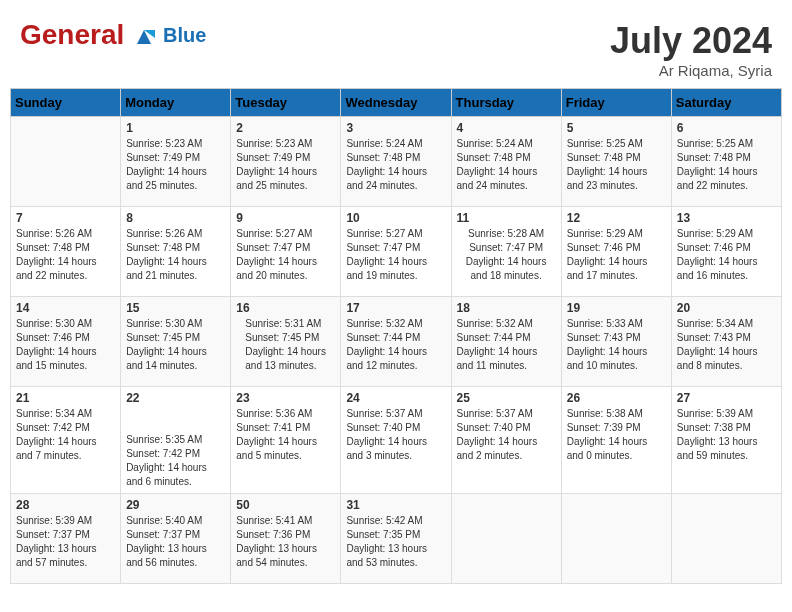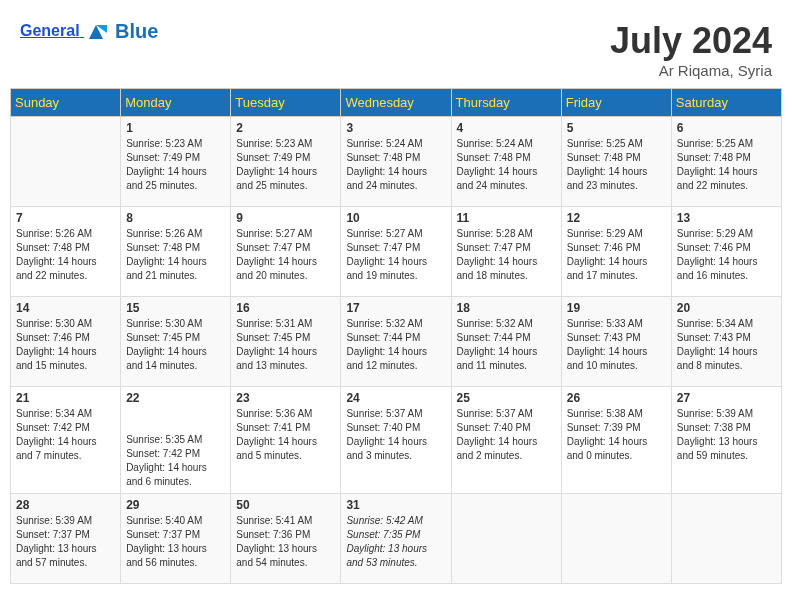--- a/index.html
+++ b/index.html
@@ -33,23 +33,23 @@
       font-size: 15px;
       color: #555;
     }
     table {
       width: 100%;
       border-collapse: collapse;
       margin-top: 4px;
     }
     thead tr th {
       background-color: #1a6fb5;
-      color: #fde047;
+      color: #000000;
       font-size: 13px;
-      font-weight: normal;
+      font-weight: bold;
       padding: 6px 4px;
       text-align: left;
       border: 1px solid #ccc;
     }
     tbody tr td {
       border: 1px solid #ddd;
       vertical-align: top;
       padding: 4px 5px;
       font-size: 10.5px;
       color: #333;
@@ -78,21 +78,21 @@
       background-color: #f9f9f9;
     }
   </style>
 </head>
 <body>
 
 <div class="header">
   <div class="logo">
     <div>
       <div style="display:flex;align-items:center;">
-        <div style="font-size:16px;font-weight:bold;color:#1d4ed8;line-height:1.1;text-decoration:underline;">
+        <div style="font-size:28px;font-weight:bold;color:#b91c1c;line-height:1.1;">
           <span>General</span>
           <svg width="22" height="22" viewBox="0 0 22 22" style="vertical-align:middle;margin-left:1px;">
             <polygon points="4,18 11,4 18,18" fill="#1a6fb5"></polygon>
             <polygon points="11,4 22,4 22,12" fill="#1a9ad6"></polygon>
           </svg>
         </div>
         <div style="font-size:20px;font-weight:bold;color:#1a6fb5;margin-left:8px;">Blue</div>
       </div>
     </div>
   </div>
@@ -184,21 +184,21 @@
         </td>
         <td>
           <span class="day-num">10</span>
           <div class="day-info" style="white-space: pre-line;">Sunrise: 5:27 AM
 Sunset: 7:47 PM
 Daylight: 14 hours
 and 19 minutes.</div>
         </td>
         <td>
           <span class="day-num">11</span>
-          <div class="day-info" style="white-space: pre-line;">Sunrise: 5:28 AM
+          <div class="day-info" style="white-space: pre-line; text-align: center;">Sunrise: 5:28 AM
 Sunset: 7:47 PM
 Daylight: 14 hours
 and 18 minutes.</div>
         </td>
         <td>
           <span class="day-num">12</span>
           <div class="day-info" style="white-space: pre-line;">Sunrise: 5:29 AM
 Sunset: 7:46 PM
 Daylight: 14 hours
 and 17 minutes.</div>
@@ -221,21 +221,21 @@
         </td>
         <td>
           <span class="day-num">15</span>
           <div class="day-info" style="white-space: pre-line;">Sunrise: 5:30 AM
 Sunset: 7:45 PM
 Daylight: 14 hours
 and 14 minutes.</div>
         </td>
         <td>
           <span class="day-num">16</span>
-          <div class="day-info" style="white-space: pre-line;">Sunrise: 5:31 AM
+          <div class="day-info" style="white-space: pre-line; margin-left: 9px;">Sunrise: 5:31 AM
 Sunset: 7:45 PM
 Daylight: 14 hours
 and 13 minutes.</div>
         </td>
         <td>
           <span class="day-num">17</span>
           <div class="day-info" style="white-space: pre-line;">Sunrise: 5:32 AM
 Sunset: 7:44 PM
 Daylight: 14 hours
 and 12 minutes.</div>
@@ -330,21 +330,21 @@
         </td>
         <td>
           <span class="day-num">50</span>
           <div class="day-info" style="white-space: pre-line;">Sunrise: 5:41 AM
 Sunset: 7:36 PM
 Daylight: 13 hours
 and 54 minutes.</div>
         </td>
         <td>
           <span class="day-num">31</span>
-          <div class="day-info" style="white-space: pre-line; font-style: italic;">Sunrise: 5:42 AM
+          <div class="day-info" style="white-space: pre-line;">Sunrise: 5:42 AM
 Sunset: 7:35 PM
 Daylight: 13 hours
 and 53 minutes.</div>
         </td>
         <td class="empty-cell"></td>
         <td class="empty-cell"></td>
         <td class="empty-cell"></td>
       </tr>
     </tbody>
 </table>

